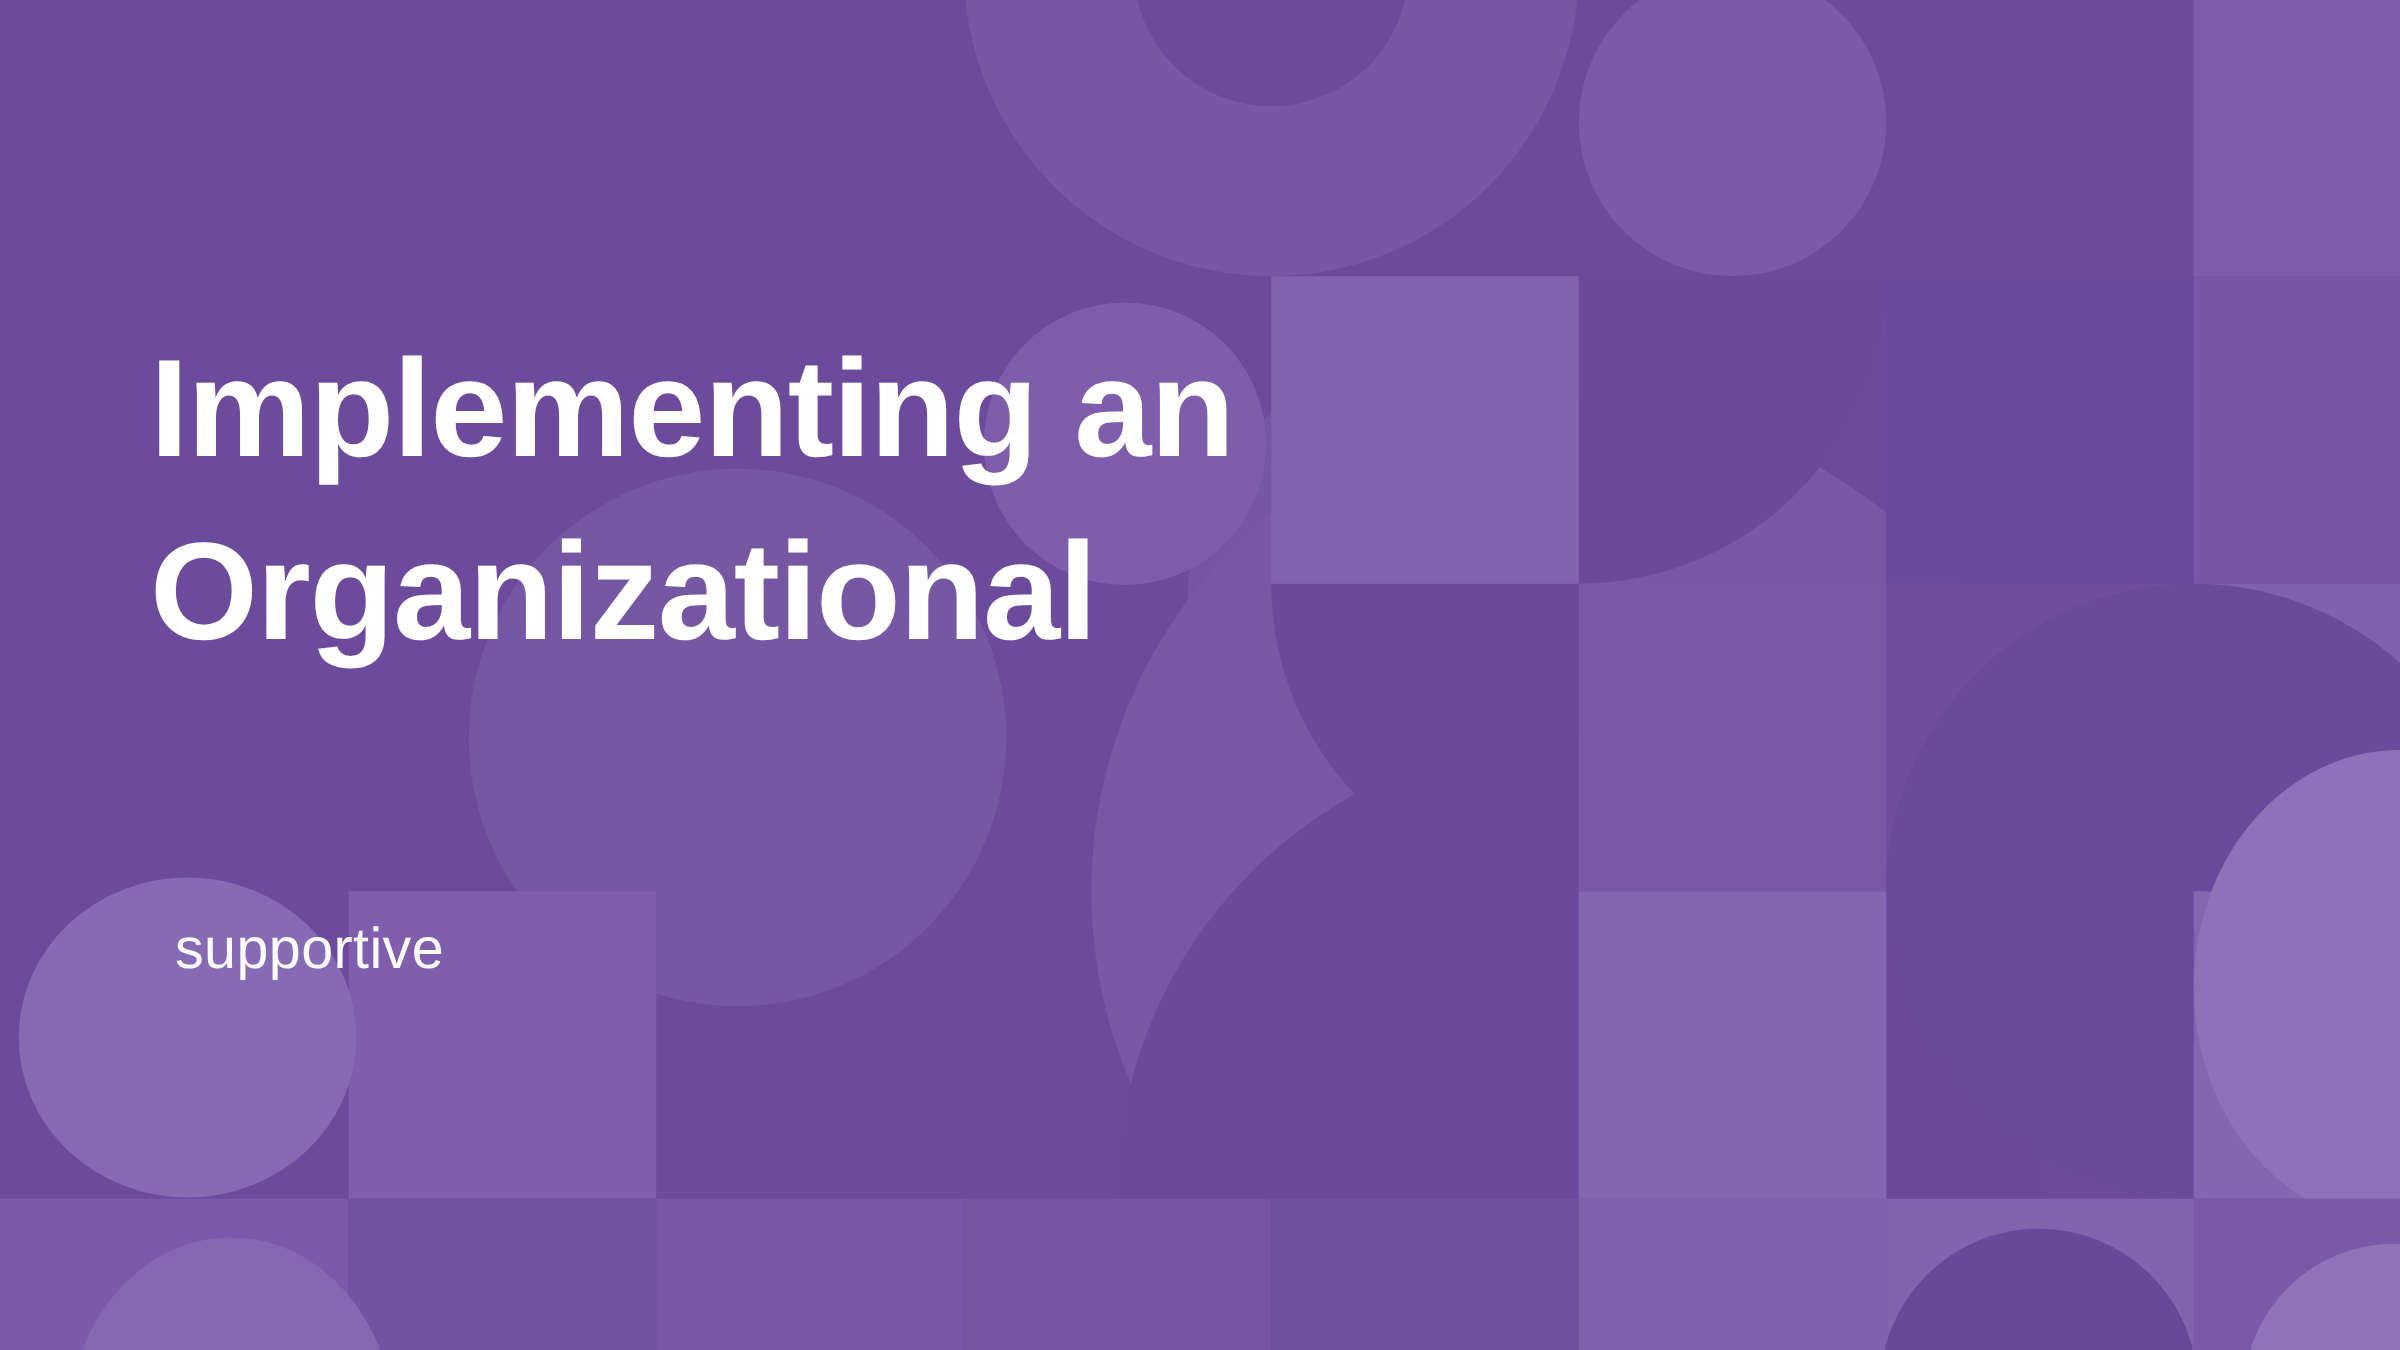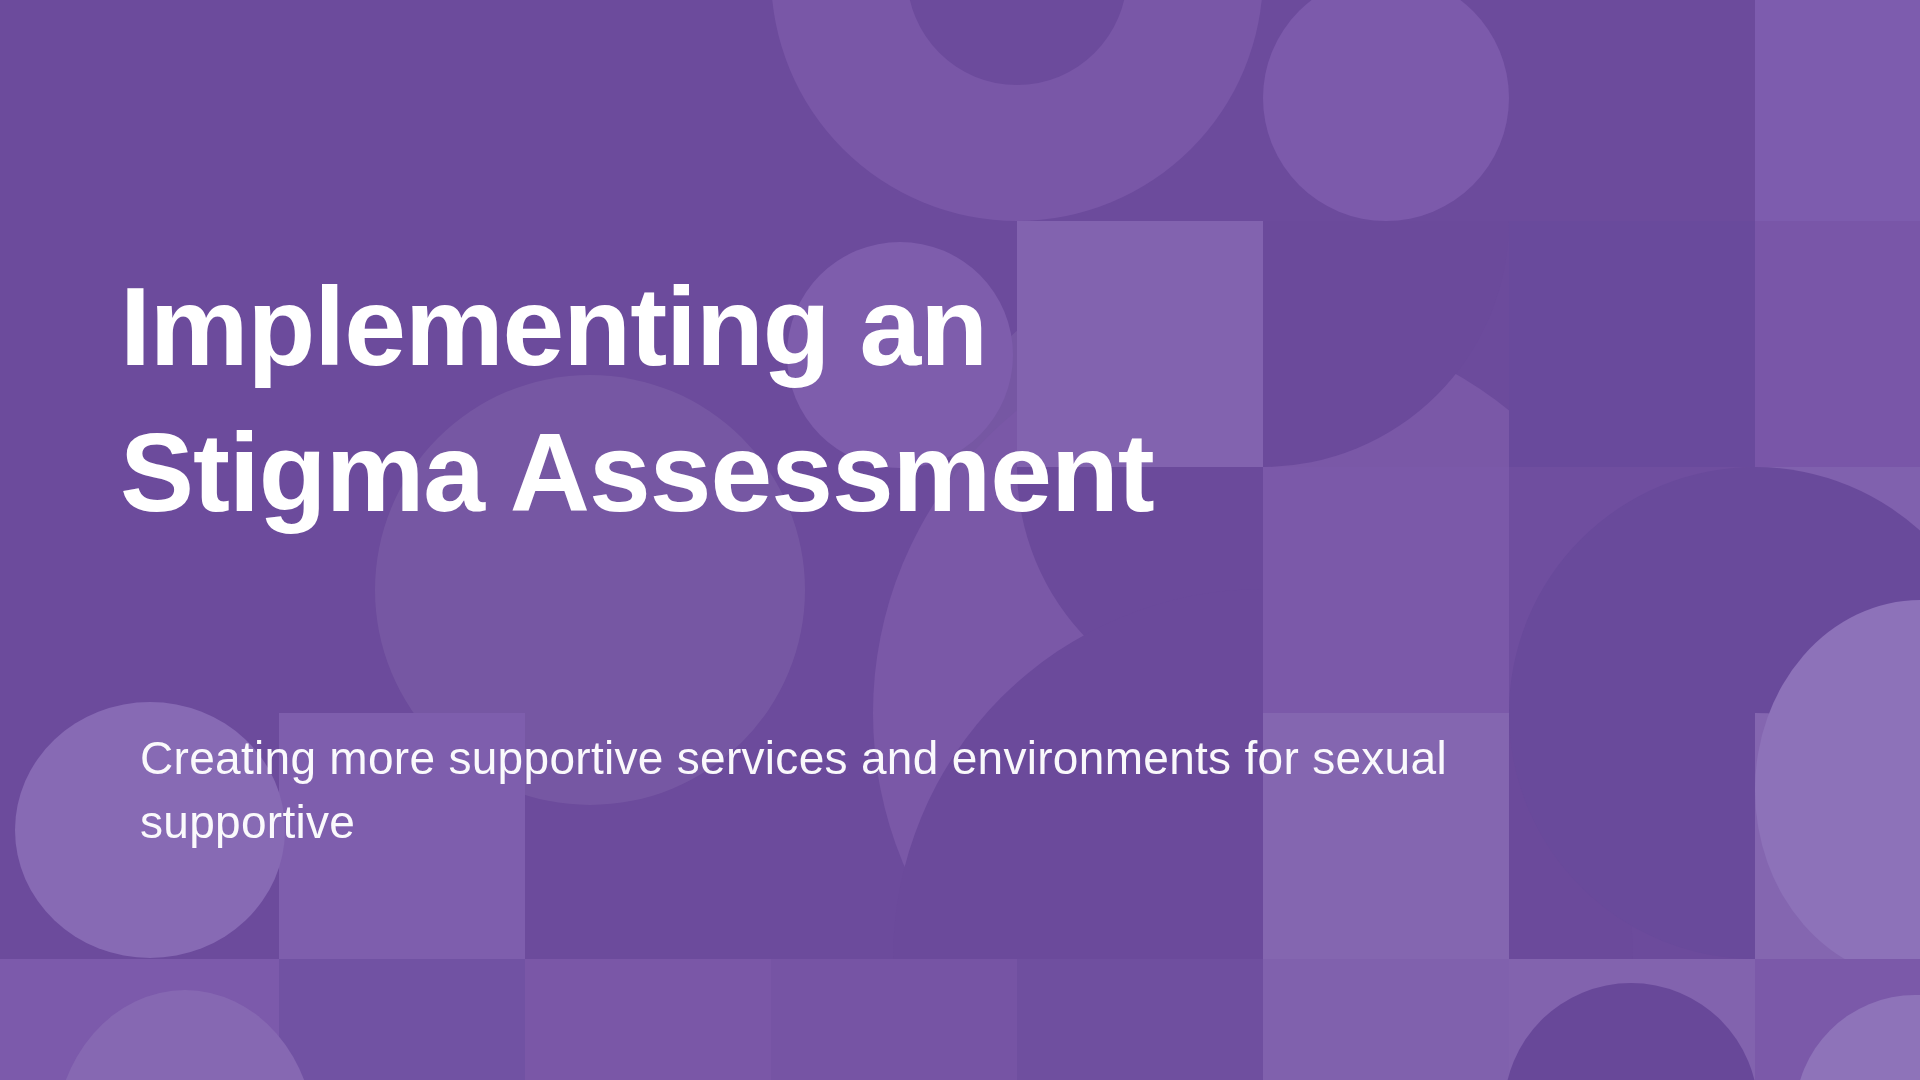--- a/index.html
+++ b/index.html
@@ -93,21 +93,20 @@
 
     <ellipse cx="150" cy="830" rx="135" ry="128" fill="#876AB4"></ellipse>
     <ellipse cx="185" cy="1140" rx="130" ry="150" fill="#8668B2"></ellipse>
 
     <circle cx="1631" cy="1110" r="127" fill="#684899"></circle>
     <circle cx="1915" cy="1115" r="120" fill="#8E73B9"></circle>
   </svg>
 
   <div class="title-block">
     <div class="title-line">Implementing an</div>
-    <div class="title-line">Stigma Assessment</div>
+    <div class="title-line">Organizational</div>
   </div>
 
   <div class="subtitle-block">
-    <div class="subtitle-line">Creating more supportive services and environments for sexual</div>
     <div class="subtitle-line">supportive</div>
   </div>
 
 </div>
 
 </body></html>

